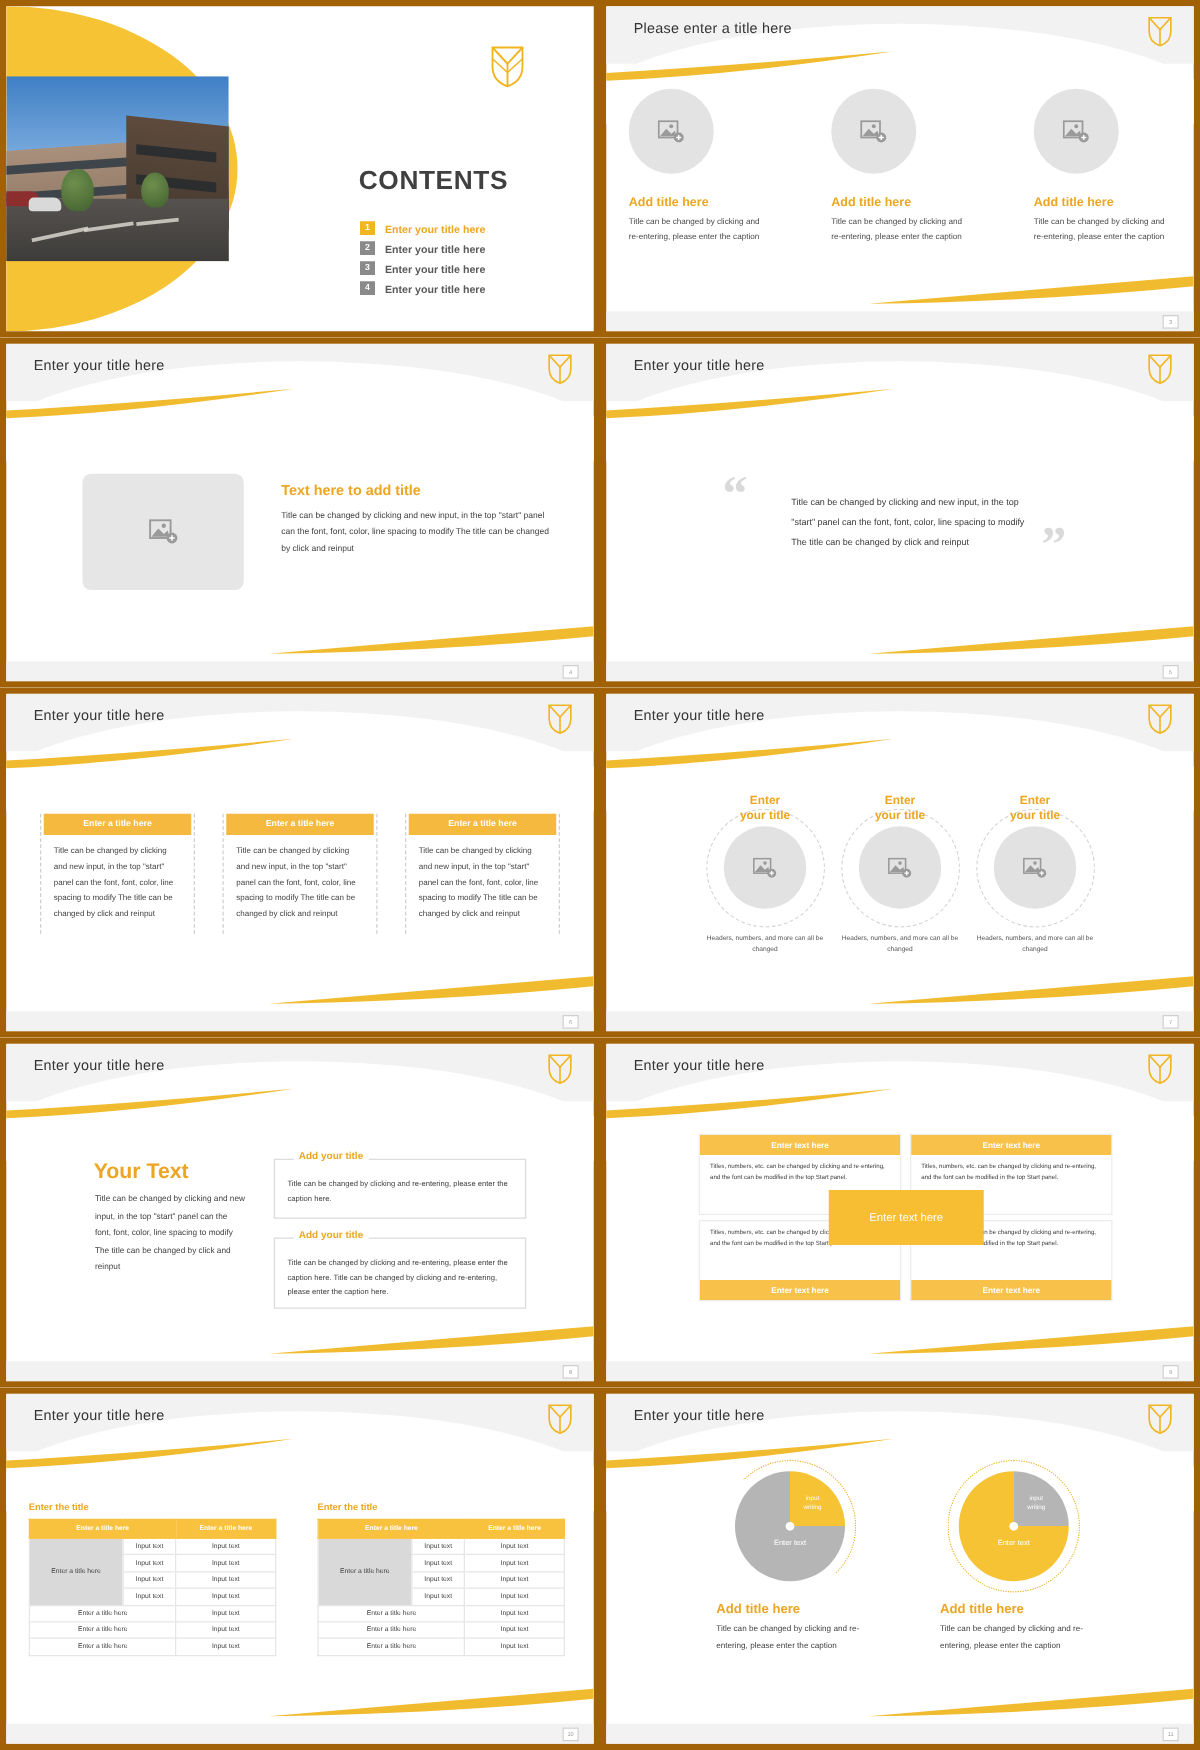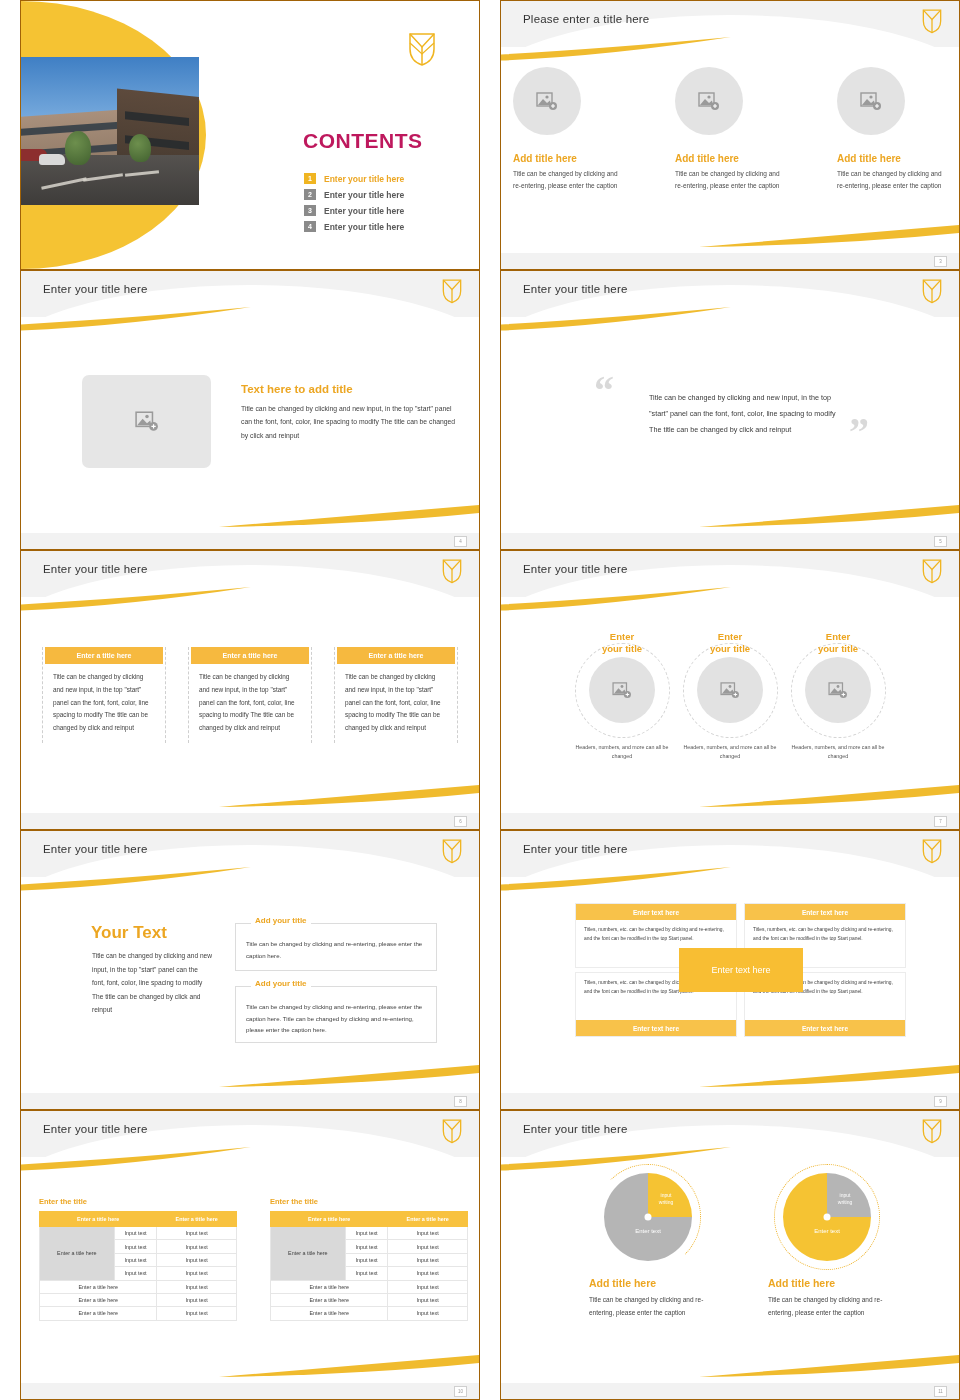--- a/index.html
+++ b/index.html
@@ -2,21 +2,21 @@
 <html><head>
 <meta charset="utf-8">
 <style>
   * { margin:0; padding:0; box-sizing:border-box; }
   html,body { width:960px; height:1400px; background:#ffffff;
     font-family:"Liberation Sans", sans-serif; }
   .grid { width:960px; height:1400px; display:grid;
     grid-template-columns:480px 480px;
     grid-template-rows:270px 280px 280px 280px 290px; }
   .slide { position:relative; overflow:hidden; background:#ffffff;
-    border:1px solid #a16207;margin-left:20px; }
+    border:5px solid #a16207; }
   
   .hdr-band { position:absolute; left:0; top:0; width:100%; height:46px;
     background:#f2f2f2; }
   .hdr-curve { position:absolute; left:-6%; top:14px; width:112%; height:80px;
     background:#ffffff; border-radius:50% 50% 0 0 / 100% 100% 0 0; }
   .hdr-title { position:absolute; left:22px; top:12px; font-size:11.5px;
     color:#333; letter-spacing:.2px; }
   .logo { position:absolute; right:16px; top:7px; width:22px; height:26px; }
   .swoosh-tl { position:absolute; left:-10px; top:36px; width:250px; height:26px;
     overflow:hidden; }
@@ -45,21 +45,21 @@
   .bldg-r i { position:absolute; left:8px; width:64px; height:8px;
     background:#22282d; opacity:.8; }
   .lot { position:absolute; left:0; bottom:0; width:100%; height:34%;
     background:linear-gradient(180deg,#55524f,#3e3c3a); }
   .stripe { position:absolute; height:3px; background:#d8d5cc; opacity:.85; }
   .car { position:absolute; border-radius:4px 6px 3px 3px; }
   .tree { position:absolute; background:radial-gradient(circle at 40% 35%,#6d8f4d,#41602f);
     border-radius:50% 50% 40% 45%; }
   .cover-logo { position:absolute; left:386px; top:30px; width:30px; height:36px; }
   .cover-title { position:absolute; left:282px; top:128px; font-size:21px;
-    font-weight:bold; color:#be185d; letter-spacing:.5px; }
+    font-weight:bold; color:#404040; letter-spacing:.5px; }
   .toc { position:absolute; left:283px; top:172px; }
   .toc-row { display:flex; align-items:center; margin-bottom:5px; }
   .toc-num { width:12px; height:11px; font-size:7px; color:#fff; font-weight:bold;
     display:flex; align-items:center; justify-content:center; margin-right:8px; }
   .toc-lbl { font-size:8.5px; font-weight:bold; }
   
   .circ-row { position:absolute; left:0; top:66px; width:100%;
     display:flex; justify-content:center; gap:52px; }
   .circ-col { width:110px; }
   .circ { width:68px; height:68px; border-radius:50%; background:#e3e3e3;

